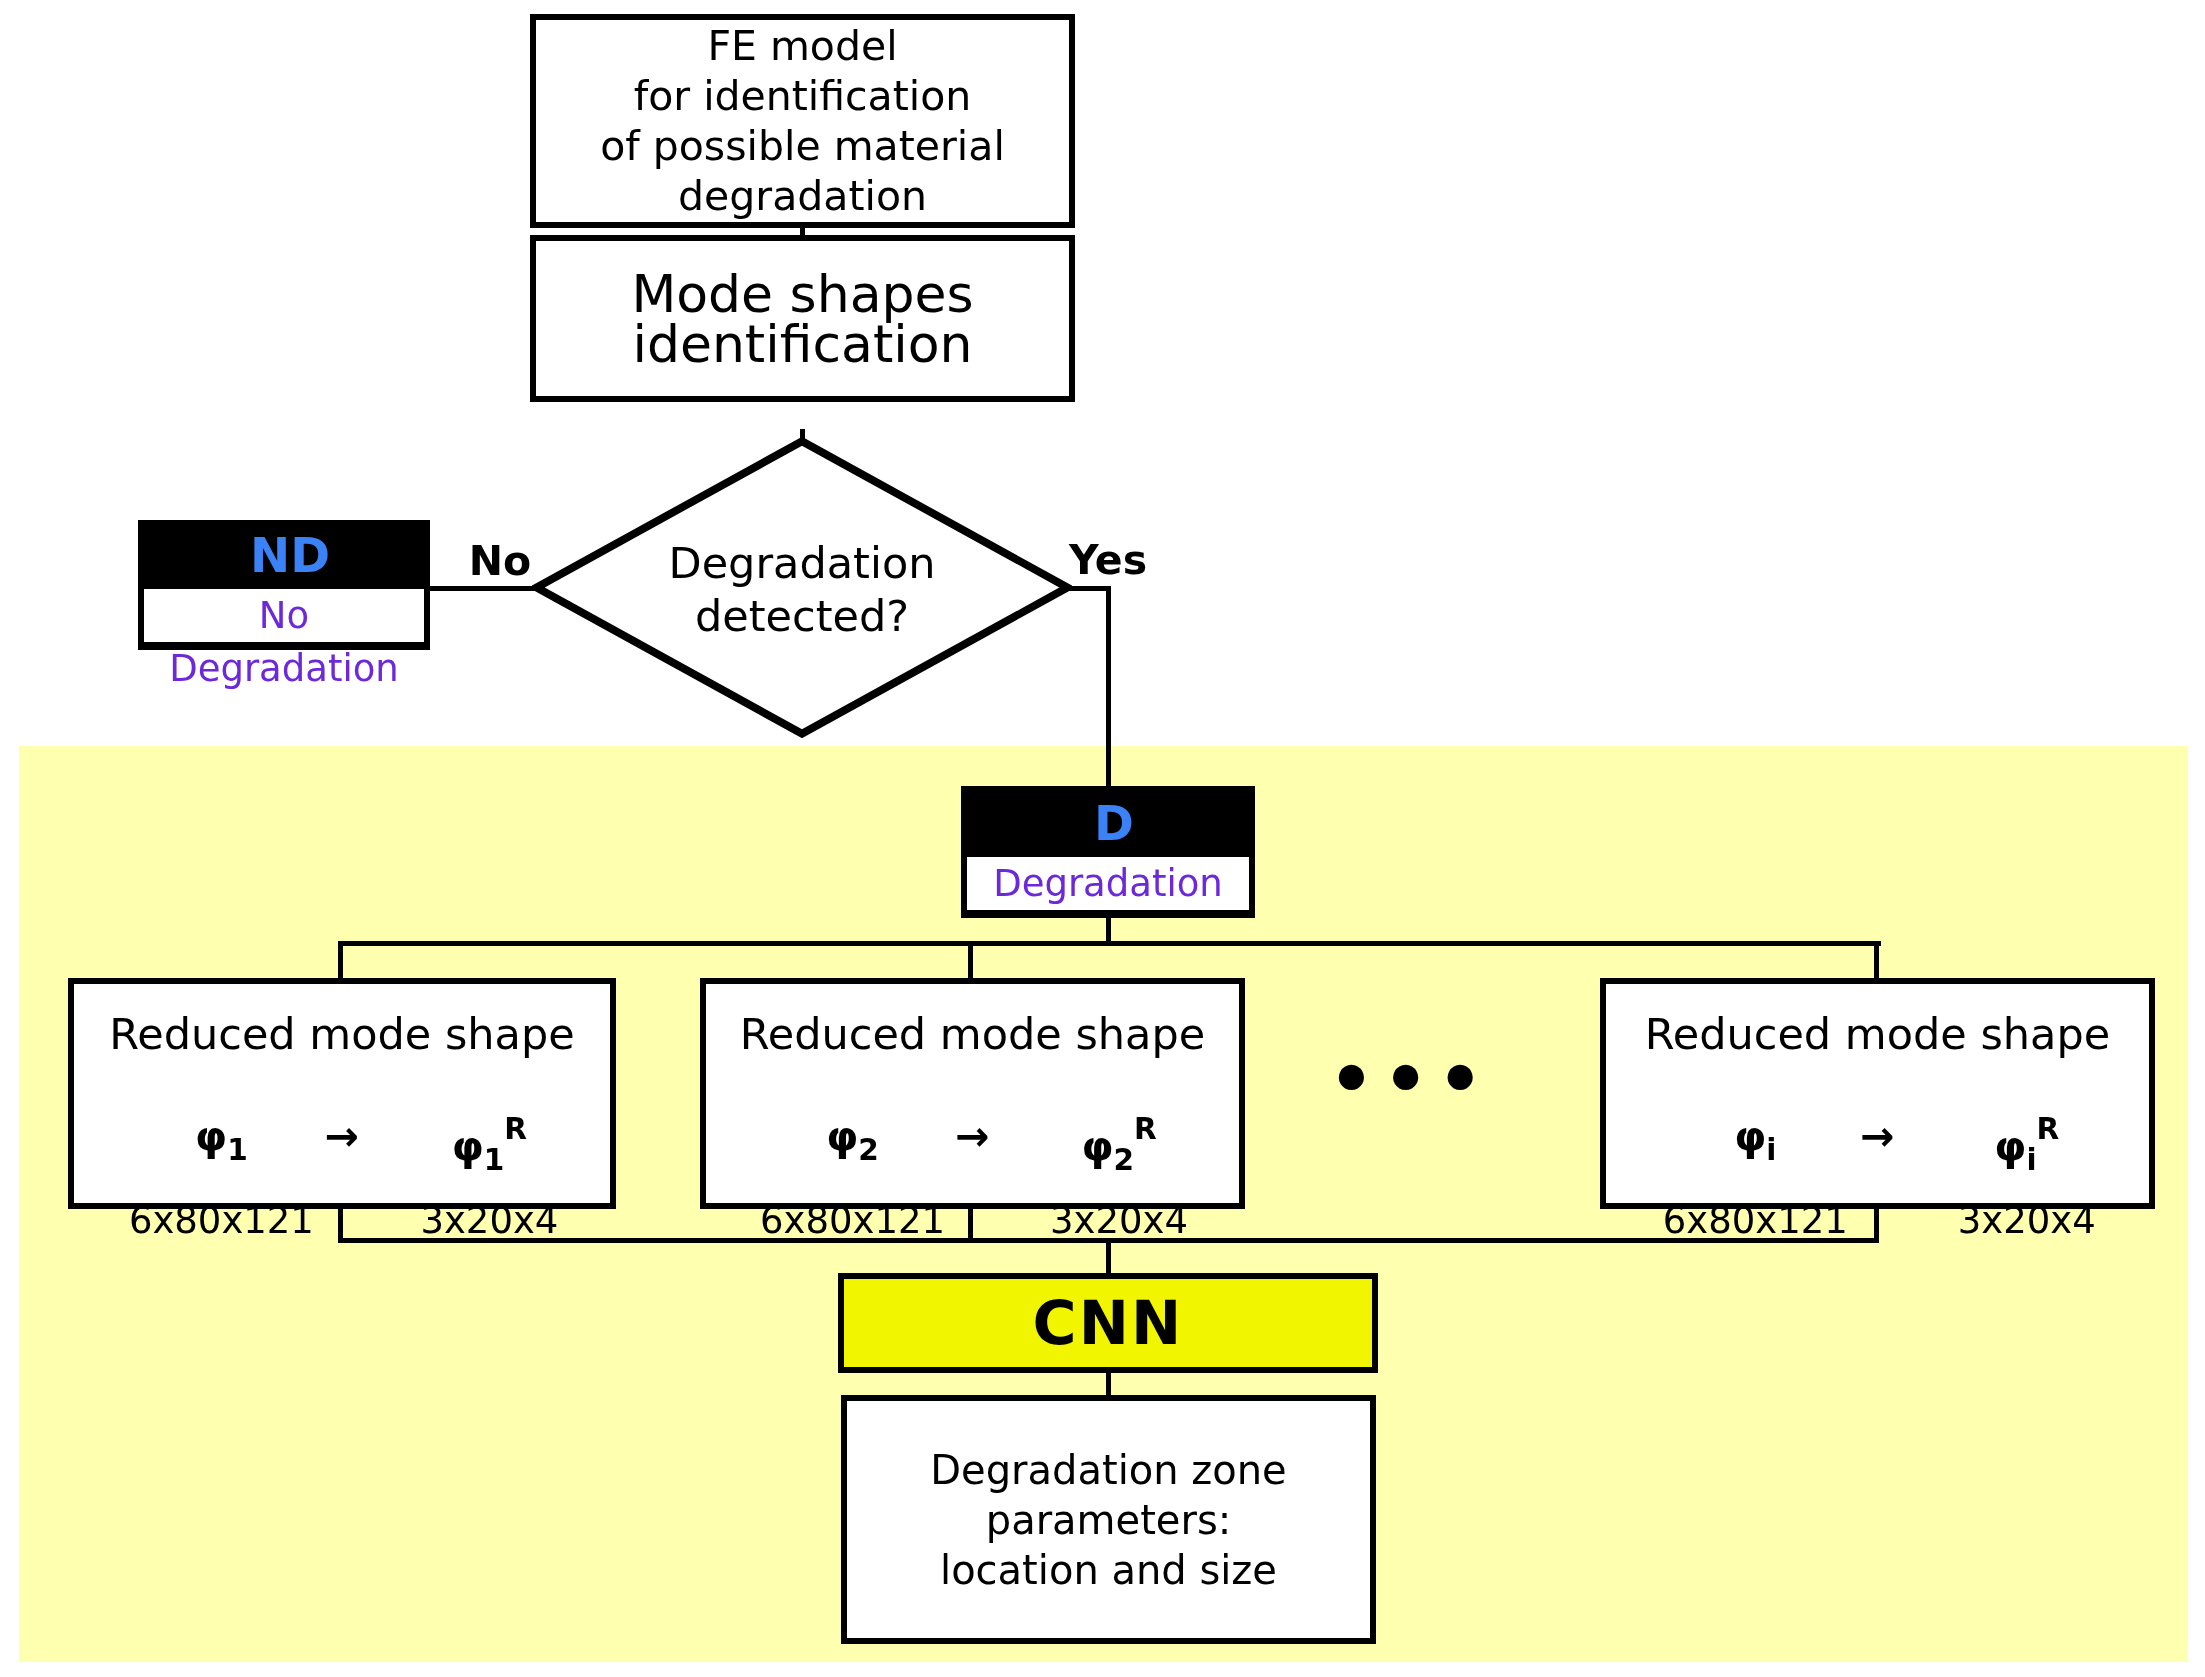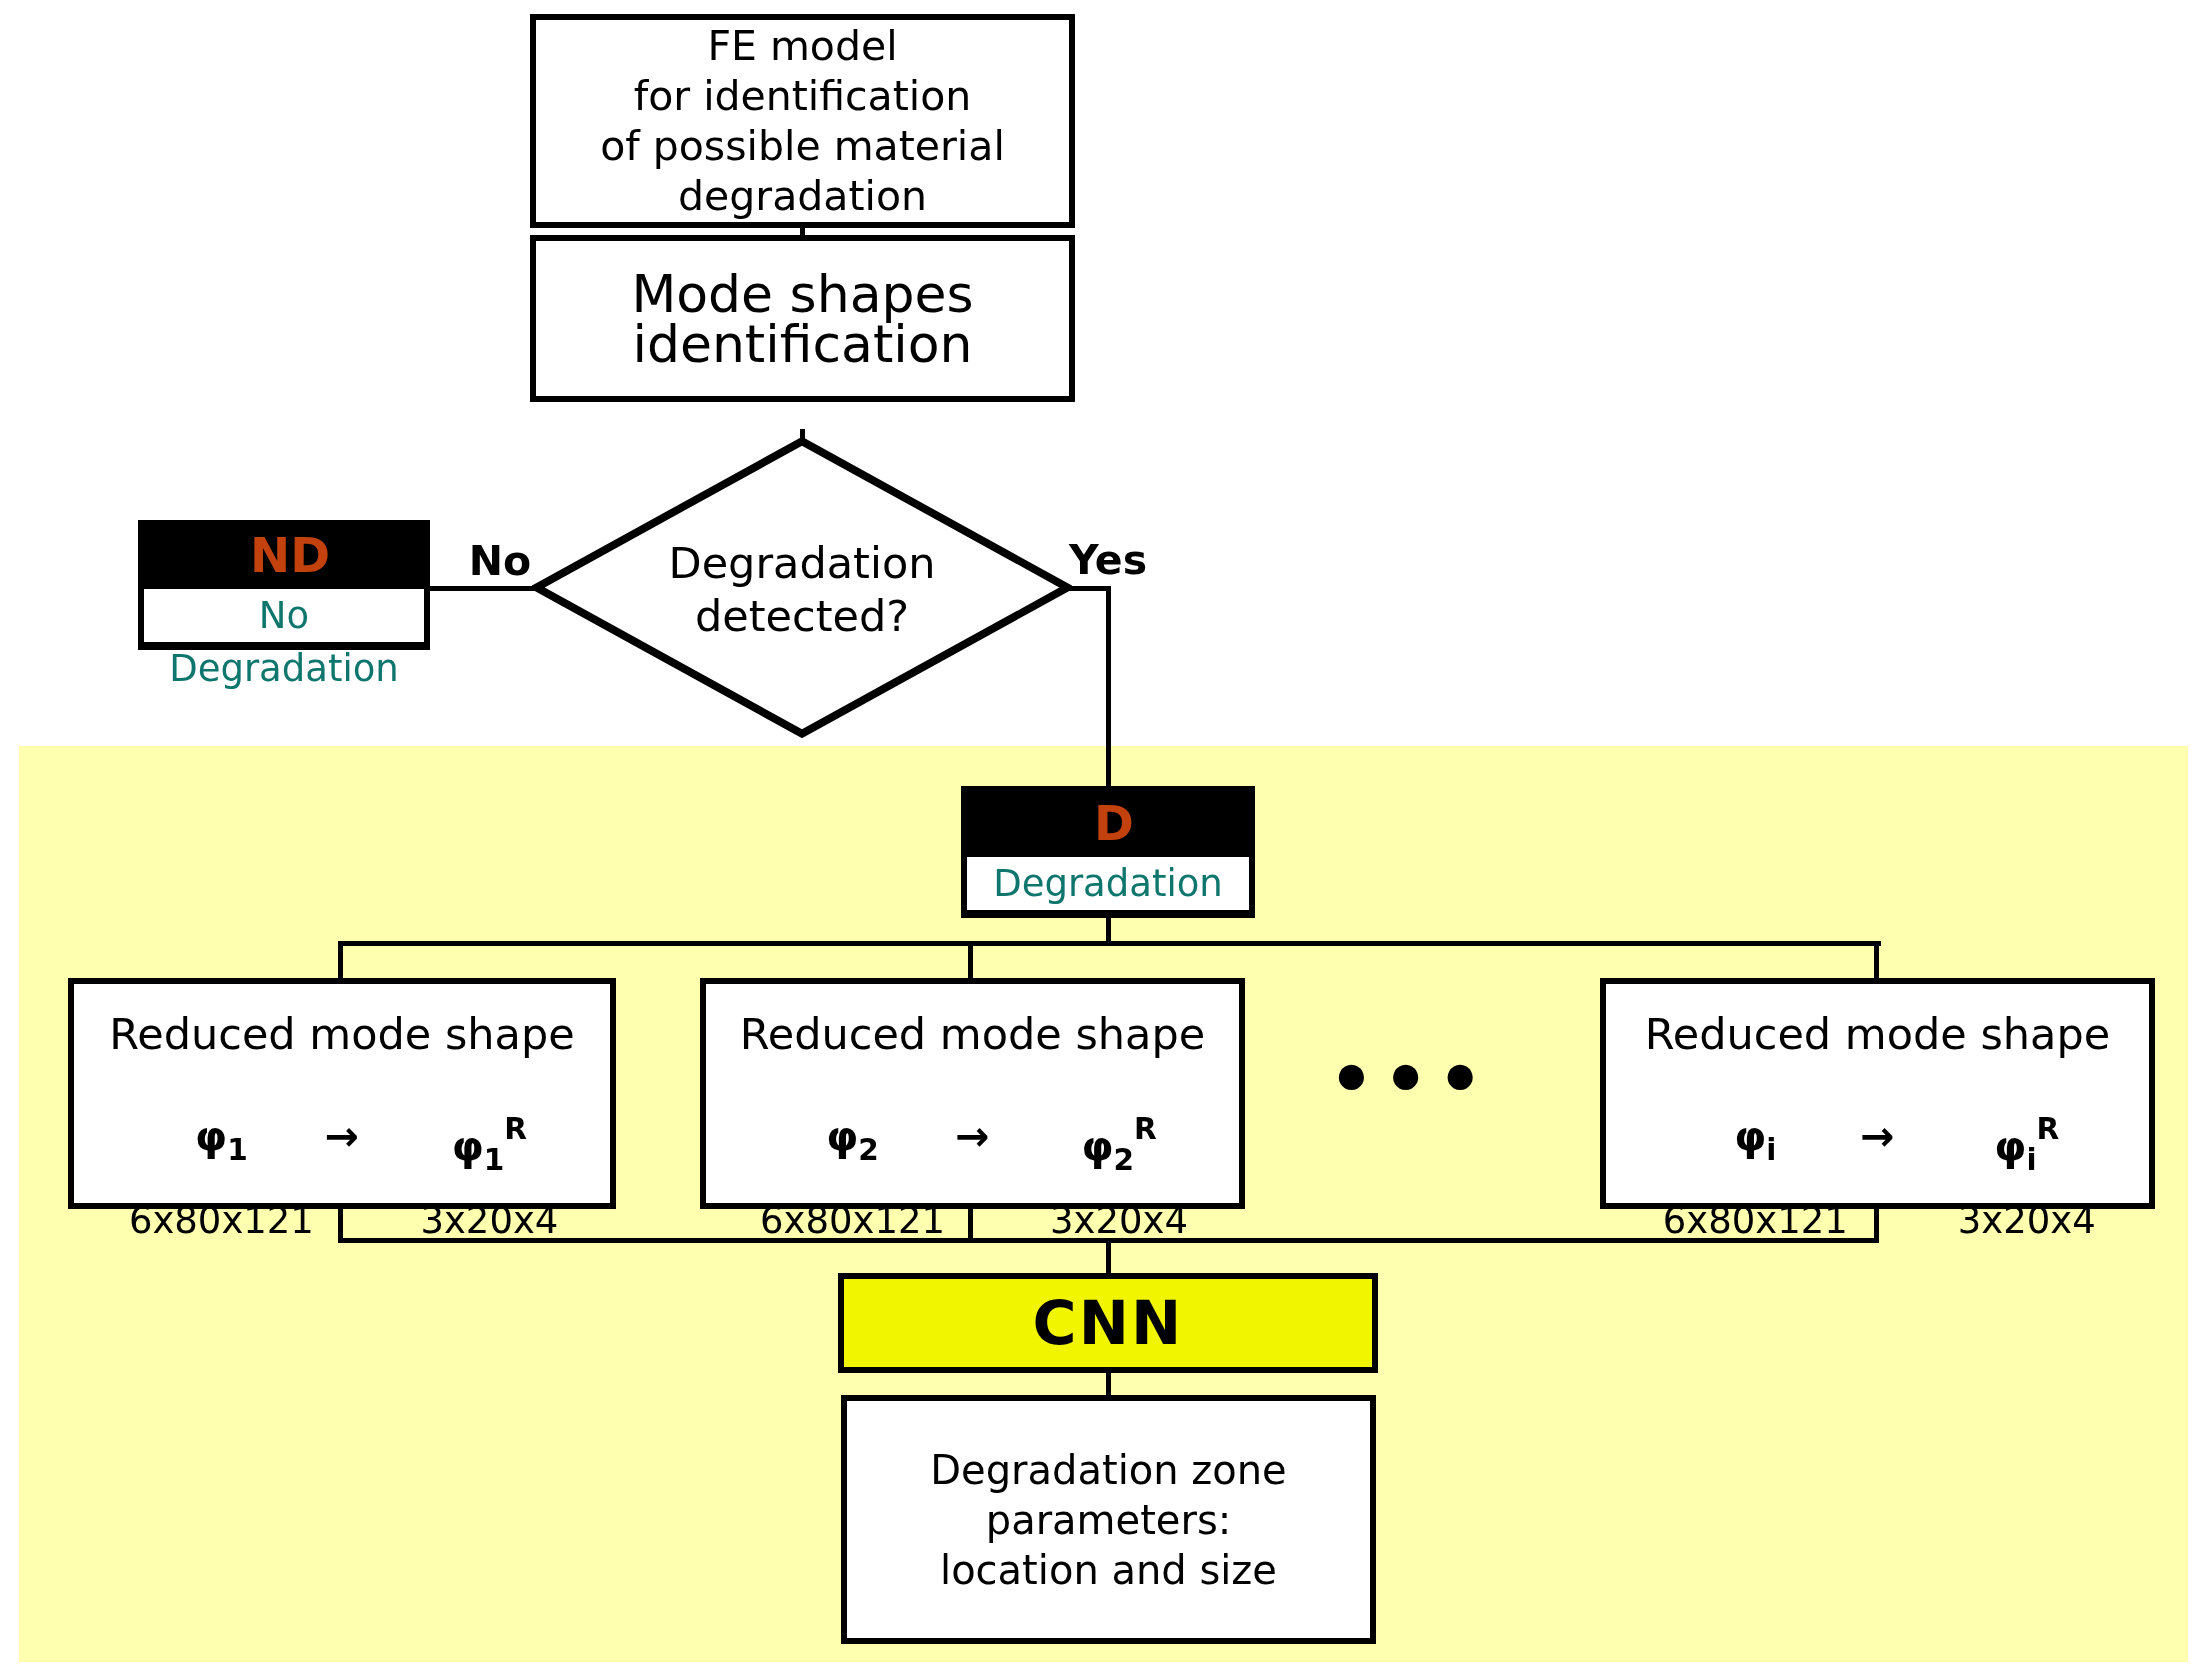--- a/index.html
+++ b/index.html
@@ -13,25 +13,25 @@
   .mode-box{left:530px;top:235px;width:545px;height:167px;font-size:52px;line-height:50px;}
   .diamond-svg{position:absolute;left:532px;top:437px;width:540px;height:301px;}
   .diamond-text{position:absolute;left:603px;top:537px;width:398px;text-align:center;
                 font-size:43px;line-height:53px;}
   .branch-label{position:absolute;font-weight:bold;font-size:41px;text-align:center;}
   .no-label{left:454px;top:537px;width:92px;}
   .yes-label{left:1051px;top:536px;width:114px;}
   .tag-box{position:absolute;background:#000;box-sizing:border-box;}
   .nd-box{left:138px;top:520px;width:292px;height:130px;}
   .d-box{left:961px;top:786px;width:294px;height:132px;}
-  .tag-abbr{position:absolute;left:12px;right:0;top:0;color:#c2410c;font-weight:bold;font-size:48px;
+  .tag-abbr{position:absolute;left:12px;right:0;top:0;color:#3b82f6;font-weight:bold;font-size:48px;
             text-align:center;}
   .nd-box .tag-abbr{height:69px;line-height:71px;}
   .d-box .tag-abbr{height:71px;line-height:74px;}
-  .tag-label{position:absolute;left:6.4px;right:6.4px;bottom:7.8px;background:#fff;color:#0f766e;
+  .tag-label{position:absolute;left:6.4px;right:6.4px;bottom:7.8px;background:#fff;color:#6d28d9;
              text-align:center;font-size:37px;}
   .nd-box .tag-label{top:69px;line-height:53px;}
   .d-box .tag-label{top:71px;line-height:53px;}
   .rbox{top:978px;height:231px;justify-content:flex-start;padding-top:28.4px;}
   .rbox1{left:68px;width:548px;}
   .rbox2{left:700px;width:545px;}
   .rbox3{left:1600px;width:555px;}
   .rbox-title{font-size:43px;line-height:45px;}
   .phi-row{position:relative;display:flex;width:100%;margin-top:55px;font-size:41px;font-weight:bold;justify-content:space-between;}
   .phi-col{display:inline-block;text-align:center;}

